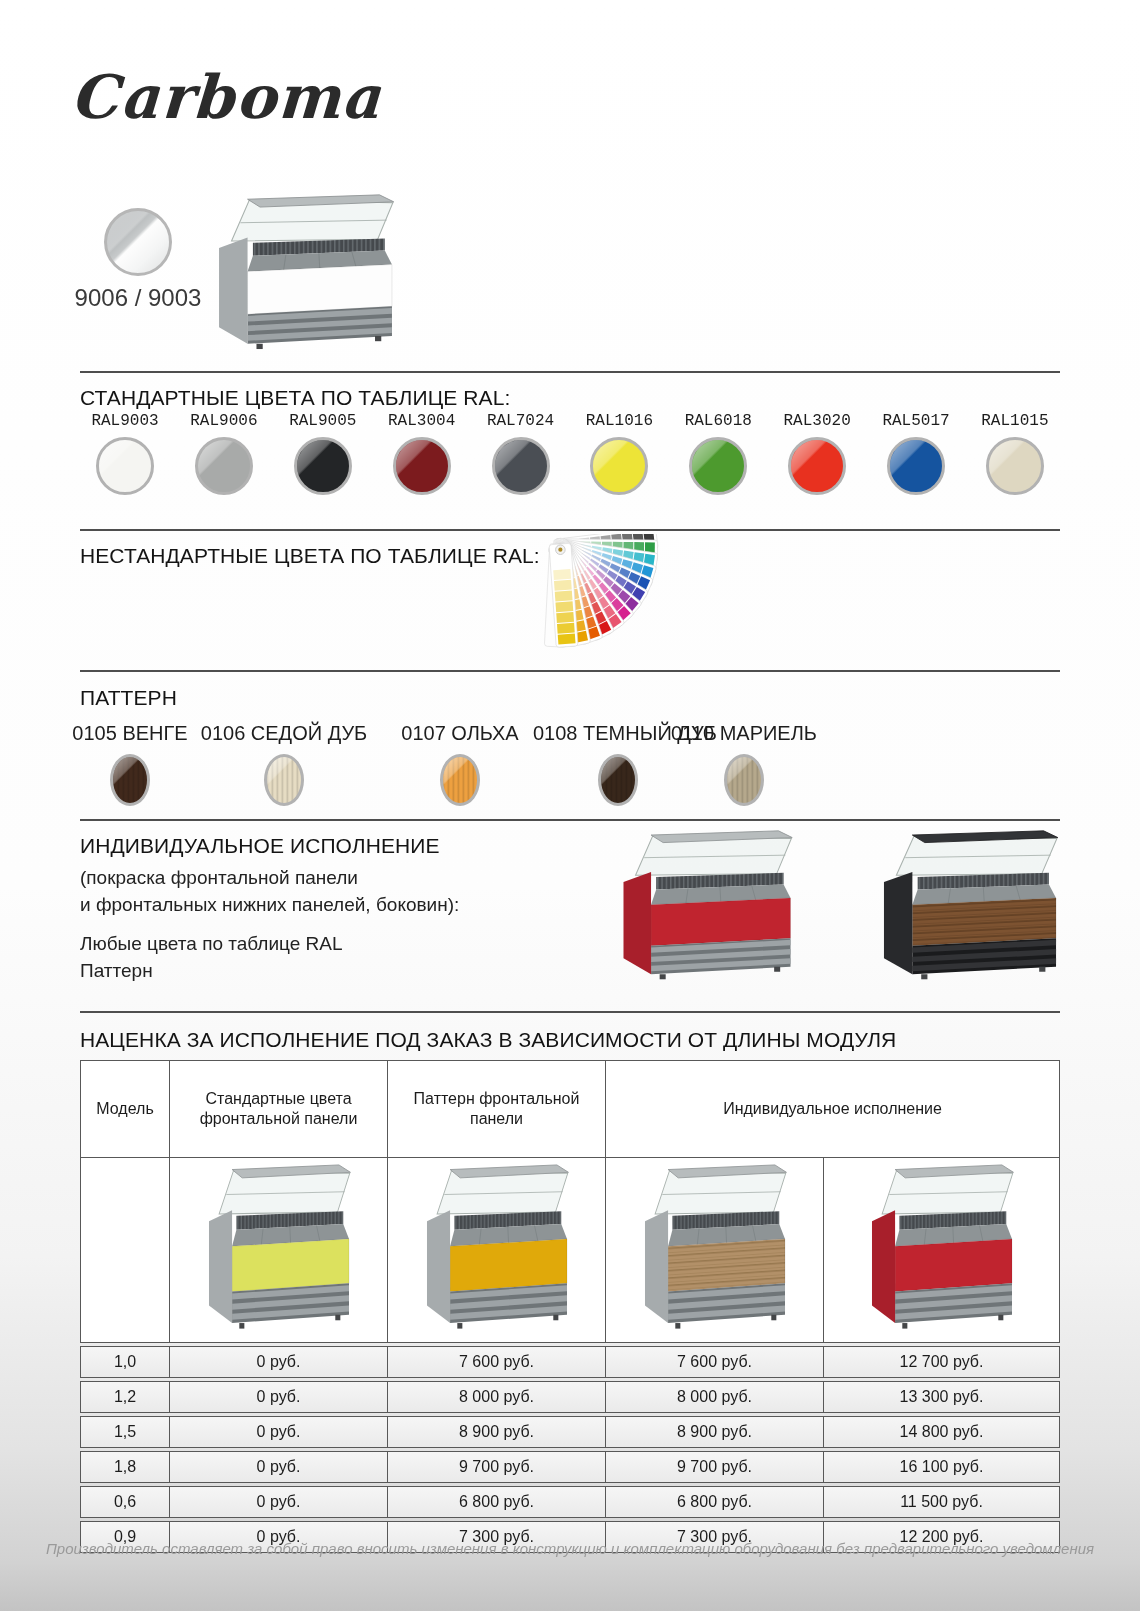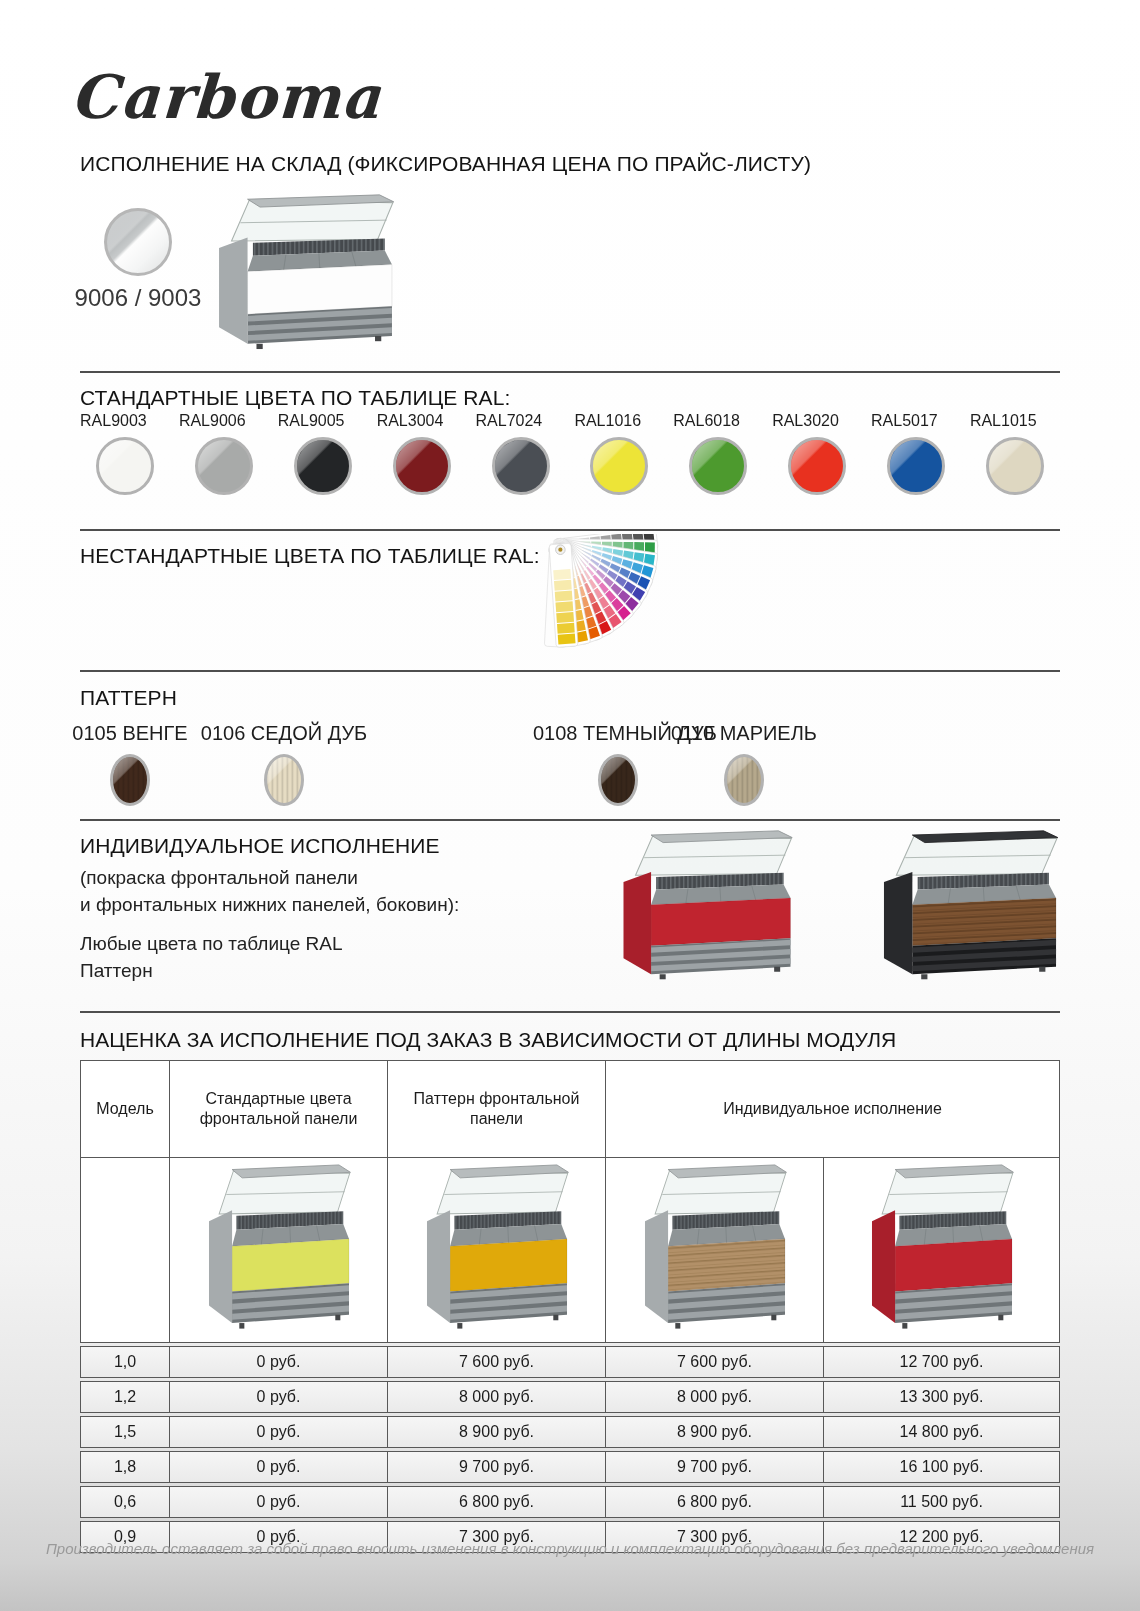--- a/index.html
+++ b/index.html
@@ -26,21 +26,21 @@
   
   .stock-item{left:72px;top:208px;width:132px;text-align:center;}
   .split-circle{
     width:62px;height:62px;border-radius:50%;border:3px solid #b6b6b6;
     margin:0 auto;position:relative;overflow:hidden;
     background:linear-gradient(135deg,#8b9092 0%,#c7cacb 44%,#fdfdfd 48%,#f4f5f5 70%,#dfe1e1 100%);
   }
   .stock-label{margin-top:8px;font-size:24px;color:#3a3a3a;}
   
   .ral-row{left:80px;top:412px;width:980px;display:flex;justify-content:space-between;}
-  .ral-item{width:90px;}
+  .ral-item{width:90px;text-align:center;font-family:Liberation Mono, monospace;}
   .ral-label{font-size:16px;color:#1d1d1d;white-space:nowrap;}
   .swatch-circle{
     width:52px;height:52px;border-radius:50%;border:3px solid #b2b2b2;
     margin:7px auto 0;position:relative;overflow:hidden;
   }
   .sheen{
     position:absolute;inset:-1px;display:block;
     background:linear-gradient(135deg,rgba(255,255,255,0.62) 0%,rgba(255,255,255,0.28) 34%,rgba(255,255,255,0) 37%);
   }
   
@@ -71,21 +71,20 @@
   }
   svg{display:block;}
 </style>
 </head>
 <body>
 
 <div class="page">
 
   <div class="abs logo">Carboma</div>
 
-  <div class="abs sec-title" style="left:80px;top:152px;">ИСПОЛНЕНИЕ НА СКЛАД (ФИКСИРОВАННАЯ ЦЕНА ПО ПРАЙС-ЛИСТУ)</div>
   <div class="abs stock-item">
     <div class="split-circle">
         <i class="sheen"></i>
       </div>
     <div class="stock-label">9006 / 9003</div>
   </div>
   <div class="abs" style="left:203px;top:194px;width:205px;height:162px;">
       <svg viewBox="0 0 230 186" preserveAspectRatio="none" width="100%" height="100%">
         <defs>
           <pattern id="gr1" width="5" height="14" patternUnits="userSpaceOnUse">
@@ -327,20 +326,26 @@
   <div class="abs pat-area">
       <div class="pat-item" style="left:130px;top:0;">
      <div class="pat-label">0105 ВЕНГЕ</div>
      <div class="pat-swatch" style="background:repeating-linear-gradient(90deg,rgba(0,0,0,0.16) 0px,rgba(0,0,0,0) 2px,rgba(0,0,0,0) 4px,rgba(0,0,0,0.12) 5px),#41291c">
        <i class="sheen"></i>
         </div>
    </div>
       <div class="pat-item" style="left:284px;top:0;">
      <div class="pat-label">0106 СЕДОЙ ДУБ</div>
      <div class="pat-swatch" style="background:repeating-linear-gradient(90deg,rgba(0,0,0,0.16) 0px,rgba(0,0,0,0) 2px,rgba(0,0,0,0) 4px,rgba(0,0,0,0.12) 5px),#e6dcc3">
+       <i class="sheen"></i>
+        </div>
+   </div>
+      <div class="pat-item" style="left:460px;top:0;">
+     <div class="pat-label">0107 ОЛЬХА</div>
+     <div class="pat-swatch" style="background:repeating-linear-gradient(90deg,rgba(0,0,0,0.16) 0px,rgba(0,0,0,0) 2px,rgba(0,0,0,0) 4px,rgba(0,0,0,0.12) 5px),#eda040">
        <i class="sheen"></i>
         </div>
    </div>
       <div class="pat-item" style="left:618px;top:0;">
      <div class="pat-label">0108 ТЕМНЫЙ ДУБ</div>
      <div class="pat-swatch" style="background:repeating-linear-gradient(90deg,rgba(0,0,0,0.16) 0px,rgba(0,0,0,0) 2px,rgba(0,0,0,0) 4px,rgba(0,0,0,0.12) 5px),#38271b">
        <i class="sheen"></i>
         </div>
    </div>
       <div class="pat-item" style="left:744px;top:0;">

